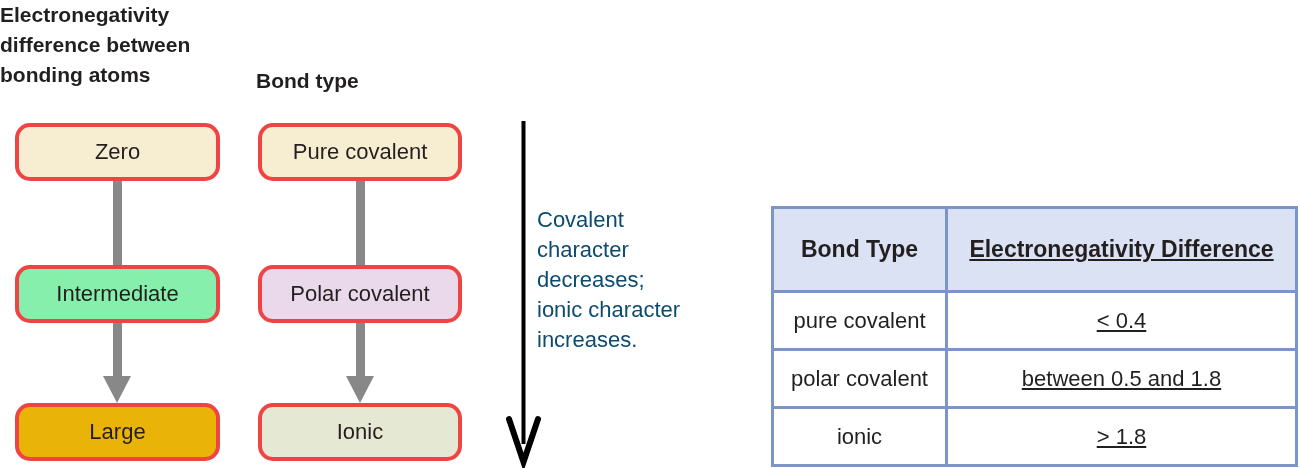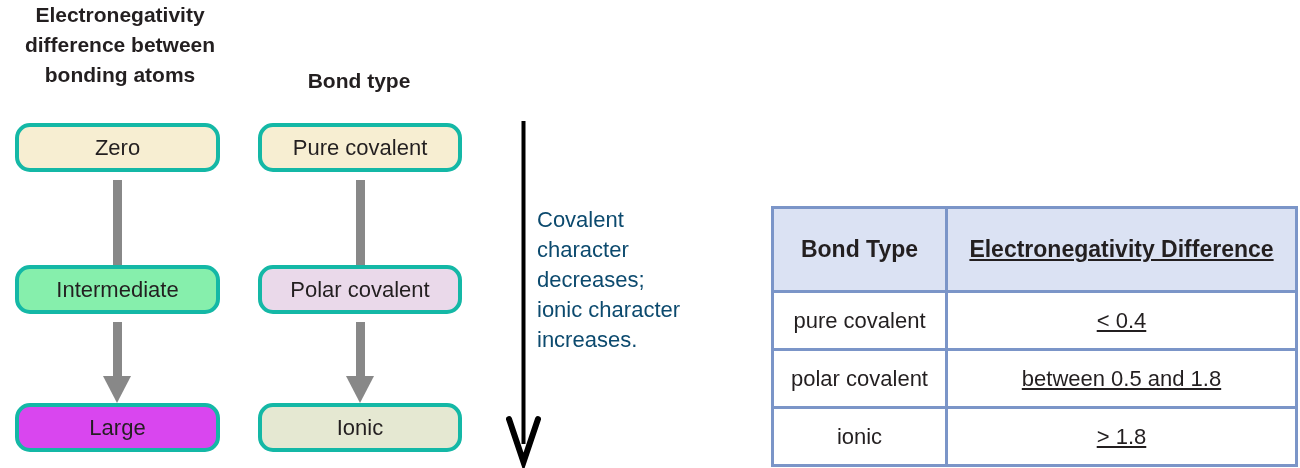--- a/index.html
+++ b/index.html
@@ -3,27 +3,27 @@
 <meta charset="utf-8">
 <style>
   html,body{margin:0;padding:0;background:#ffffff;}
   #figure{
     position:relative;width:1300px;height:468px;background:#ffffff;
     font-family:"Liberation Sans","DejaVu Sans",sans-serif;color:#231f20;
     overflow:hidden;
   }
   .col-header{
     position:absolute;font-weight:bold;font-size:21px;line-height:30px;
-    text-align:center;color:#231f20;
+    text-align:left;color:#231f20;
   }
   #col1-header{left:0;top:4;width:240px;}
   #col2-header{left:256px;top:66px;width:206px;}
   .fbox{
-    position:absolute;height:49px;box-sizing:border-box;
-    border:4px solid #14b8a6;border-radius:15px;
+    position:absolute;height:58px;box-sizing:border-box;
+    border:4px solid #ef4444;border-radius:15px;
     display:flex;align-items:center;justify-content:center;
     font-size:22px;color:#231f20;z-index:2;
   }
   .col1{left:15px;width:205px;}
   .col2{left:258px;width:204px;}
   .row1{top:123px;}
   .row2{top:265px;}
   .row3{top:403px;}
   .stem{position:absolute;width:9px;background:#888888;z-index:1;}
   .tri{
@@ -53,21 +53,21 @@
 </head>
 <body>
 
 <div id="figure">
 
   <div id="col1-header" class="col-header">Electronegativity difference between bonding atoms</div>
   <div id="col2-header" class="col-header">Bond type</div>
 
   <div class="fbox col1 row1" style="background-color: rgb(247, 238, 210);">Zero</div>
   <div class="fbox col1 row2" style="background-color: #86efac;">Intermediate</div>
-  <div class="fbox col1 row3" style="background-color: #d946ef;">Large</div>
+  <div class="fbox col1 row3" style="background-color: #eab308;">Large</div>
 
   <div class="fbox col2 row1" style="background-color: rgb(247, 238, 210);">Pure covalent</div>
   <div class="fbox col2 row2" style="background-color: rgb(234, 217, 234);">Polar covalent</div>
   <div class="fbox col2 row3" style="background-color: rgb(229, 232, 210);">Ionic</div>
 
   <div class="stem" style="left:113px;top:180px;height:86px;"></div>
   <div class="stem" style="left:113px;top:322px;height:56px;"></div>
   <div class="tri" style="left:103px;top:376px;"></div>
 
   <div class="stem" style="left:356px;top:180px;height:86px;"></div>

